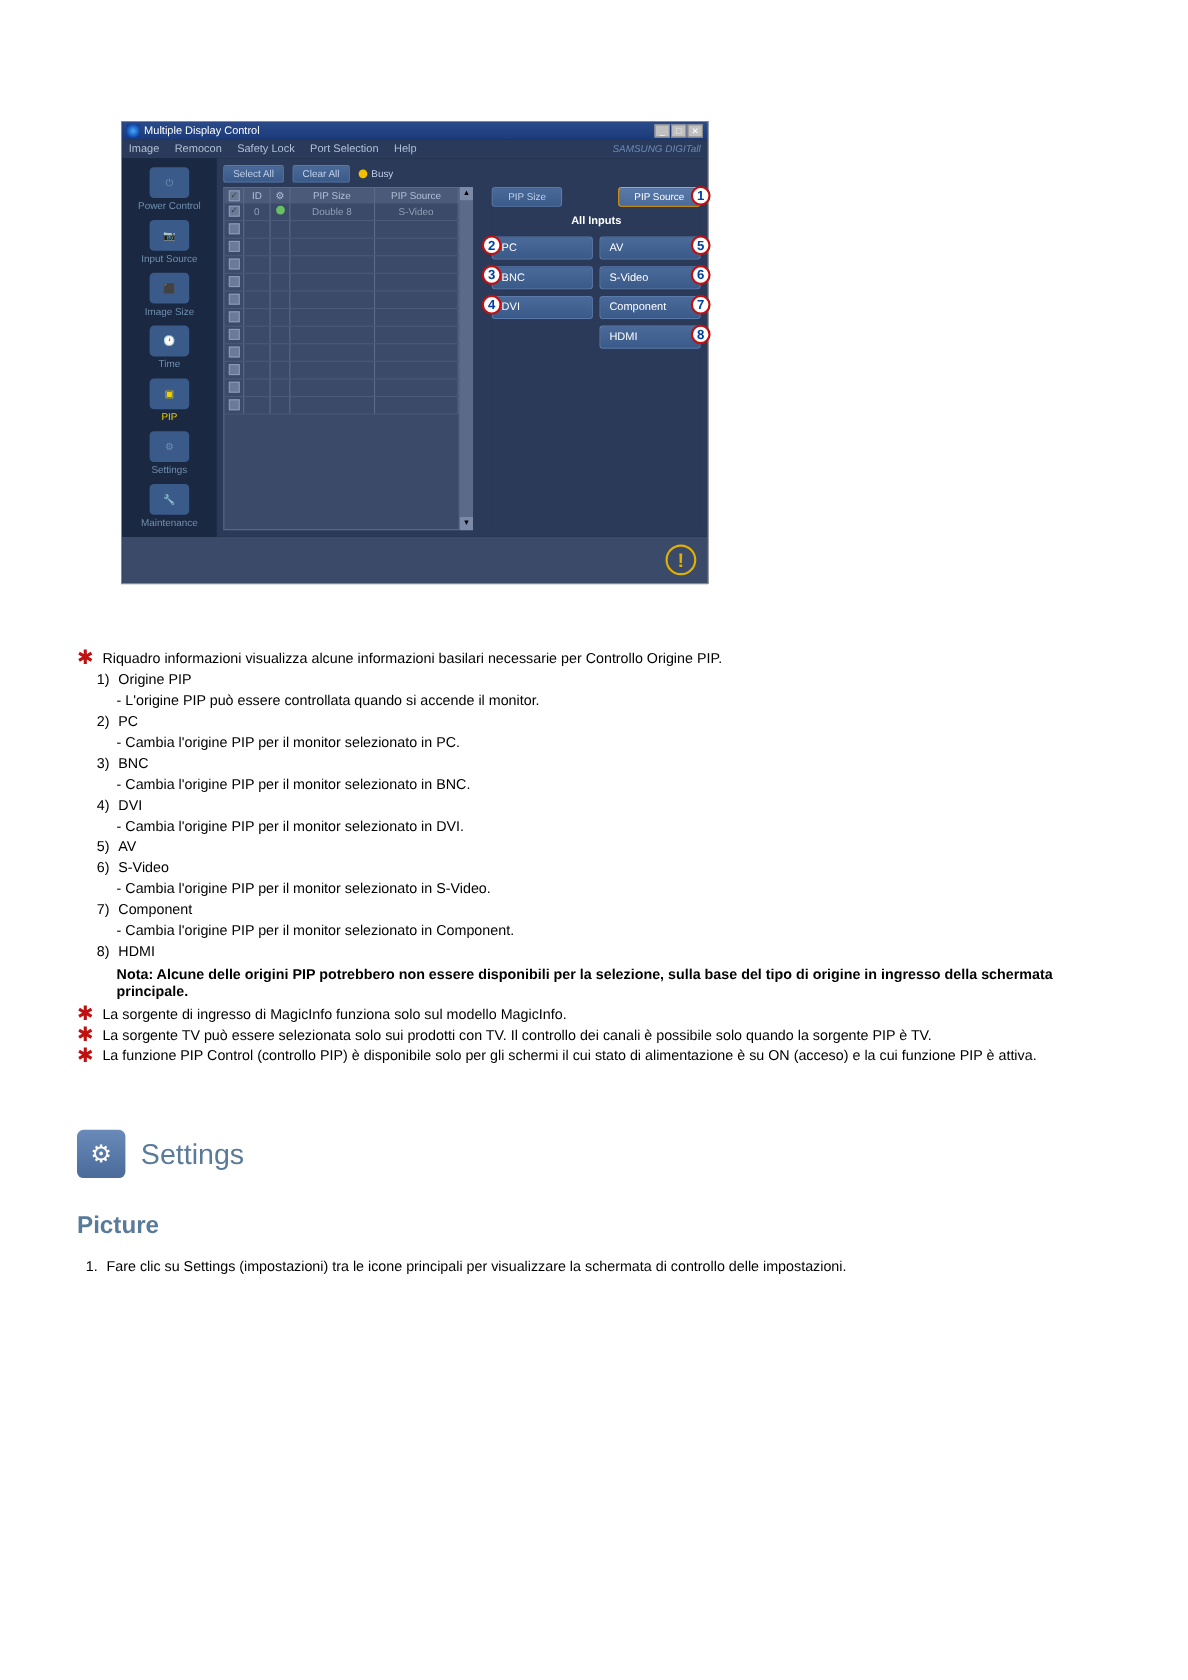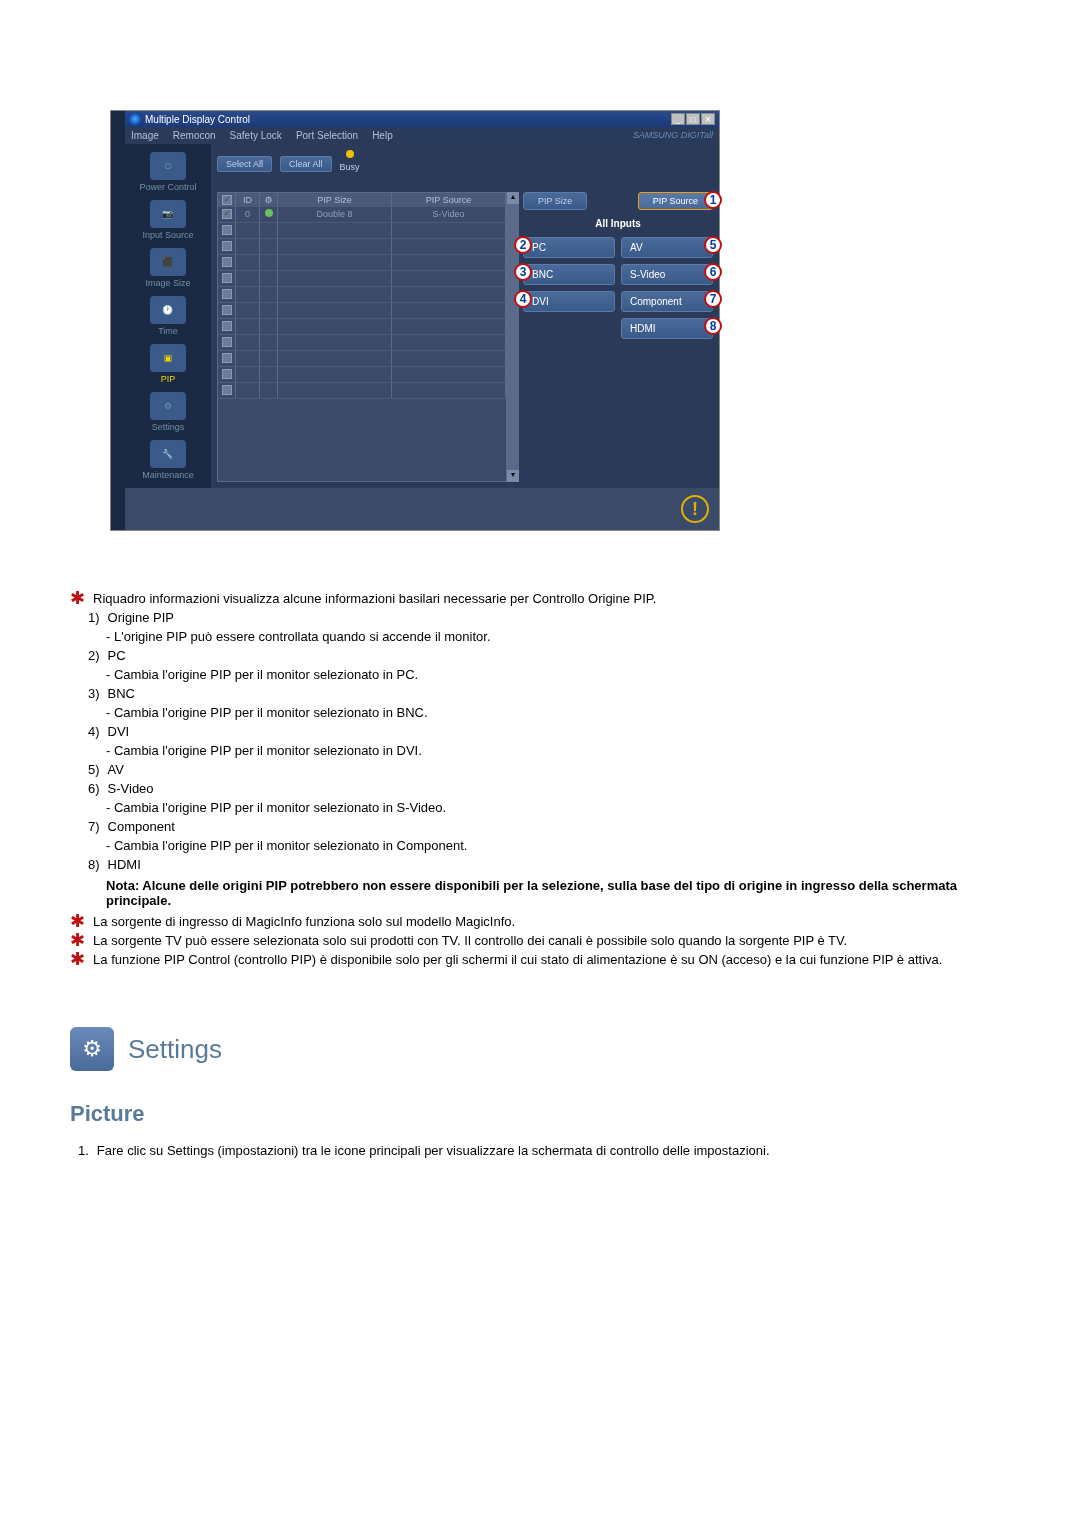--- a/index.html
+++ b/index.html
@@ -7,25 +7,24 @@
       font-family: Arial, sans-serif;
       background: #fff;
       width: 1080px;
       padding: 60px;
       font-size: 13px;
       color: #000;
     }
     
     
     .app-window {
-      width: 610px;
+      width: 534px;
       margin: 50px auto 60px 50px;
       background: #1a2842;
       border: 1px solid #888;
-      padding-left: 14px;
     }
     .titlebar {
       background: linear-gradient(#2a4a8a, #1a3a7a);
       color: #fff;
       font-size: 10px;
       padding: 2px 4px;
       display: flex;
       justify-content: space-between;
       align-items: center;
     }
@@ -93,47 +92,46 @@
     .main-area {
       flex: 1;
       background: #2a3a58;
       padding: 6px;
       display: flex;
       flex-direction: column;
     }
     .toolbar {
       display: flex;
       gap: 8px;
-      align-items: flex-end;
-      margin-bottom: 20px;
+      align-items: center;
+      margin-bottom: 4px;
     }
     .tool-btn {
       background: linear-gradient(#4a6a9a, #3a5a8a);
       color: #c0d0e8;
       font-size: 9px;
       padding: 2px 8px;
       border: 1px solid #5a7aaa;
       border-radius: 2px;
       cursor: pointer;
     }
     .busy-indicator {
       display: flex;
       align-items: center;
       gap: 4px;
       color: #c0d0e8;
       font-size: 9px;
-      flex-direction: column;
     }
     .busy-dot {
       width: 8px; height: 8px;
       background: #f0c000;
       border-radius: 50%;
     }
     
-    .content-split { display: flex; gap: 4px; flex: 1; }
+    .content-split { display: flex; gap: 17px; flex: 1; }
     
     
     .data-table {
       flex: 1;
       background: #3a4a68;
       border: 1px solid #5a6a88;
       font-size: 9px;
     }
     .table-header {
       display: flex;

